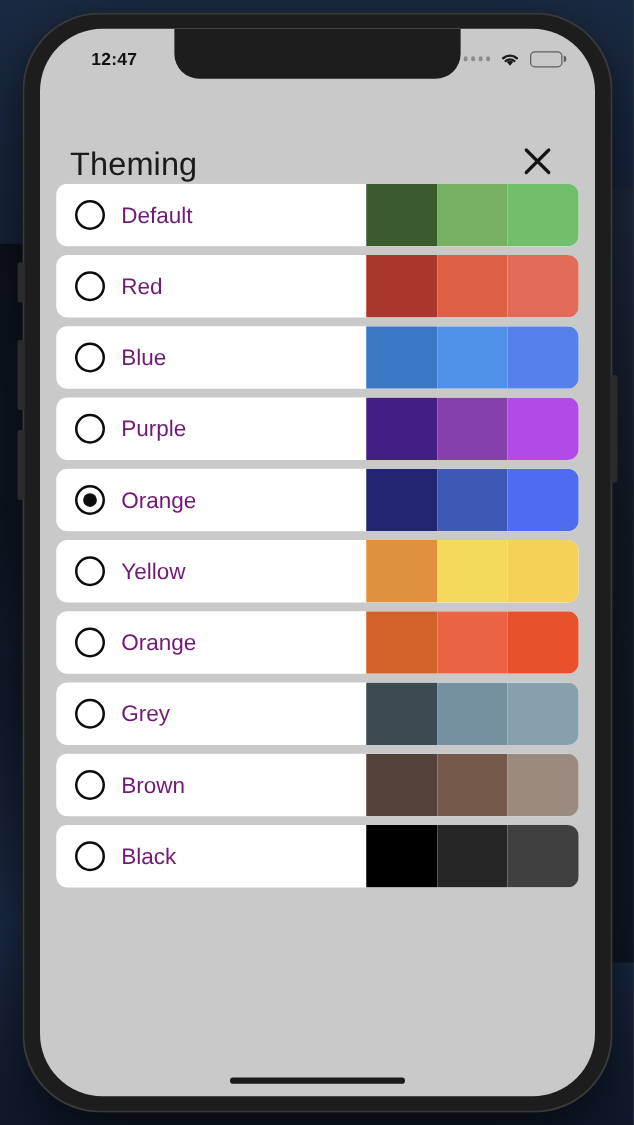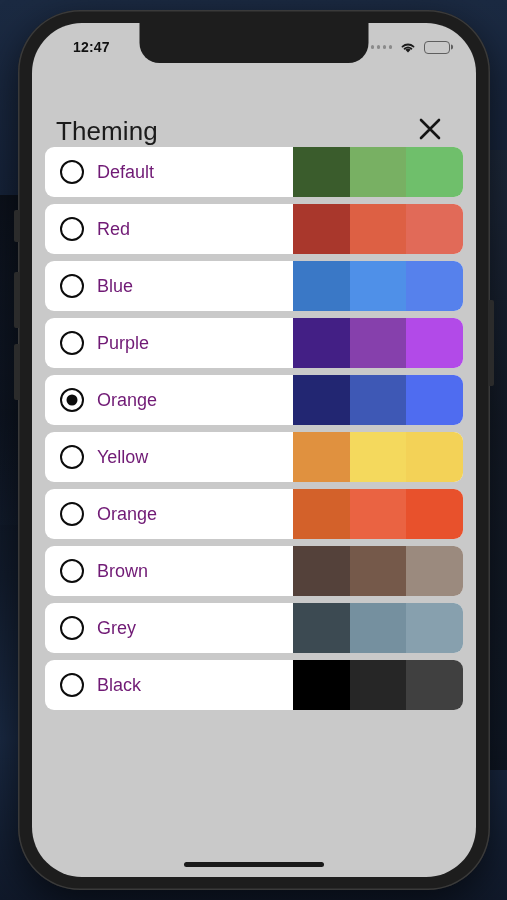--- a/index.html
+++ b/index.html
@@ -325,38 +325,38 @@
           <div class="radio"></div>
           <div class="theme-label">Orange</div>
           <div class="swatches">
             <span style="background: rgb(211, 97, 42);"></span>
             <span style="background: rgb(234, 99, 66);"></span>
             <span style="background: rgb(232, 81, 44);"></span>
           </div>
         </div>
         <div class="theme-row">
           <div class="radio"></div>
+          <div class="theme-label">Grey</div>
+          <div class="swatches">
+            <span style="background: rgb(60, 74, 82);"></span>
+            <span style="background: rgb(117, 144, 159);"></span>
+            <span style="background: rgb(135, 160, 174);"></span>
+          </div>
+        </div>
+        <div class="theme-row">
+          <div class="radio"></div>
           <div class="theme-label">Brown</div>
           <div class="swatches">
             <span style="background: rgb(84, 65, 58);"></span>
             <span style="background: rgb(117, 89, 74);"></span>
             <span style="background: rgb(155, 138, 126);"></span>
           </div>
         </div>
         <div class="theme-row">
           <div class="radio"></div>
-          <div class="theme-label">Grey</div>
-          <div class="swatches">
-            <span style="background: rgb(60, 74, 82);"></span>
-            <span style="background: rgb(117, 144, 159);"></span>
-            <span style="background: rgb(135, 160, 174);"></span>
-          </div>
-        </div>
-        <div class="theme-row">
-          <div class="radio"></div>
           <div class="theme-label">Black</div>
           <div class="swatches">
             <span style="background: rgb(0, 0, 0);"></span>
             <span style="background: rgb(38, 38, 38);"></span>
             <span style="background: rgb(64, 64, 64);"></span>
           </div>
         </div>
       </div>
 
     <div style="position:absolute;left:50%;transform:translateX(-50%);bottom:10px;width:140px;height:5px;background:#1a1a1a;border-radius:3px;z-index:25;"></div>

